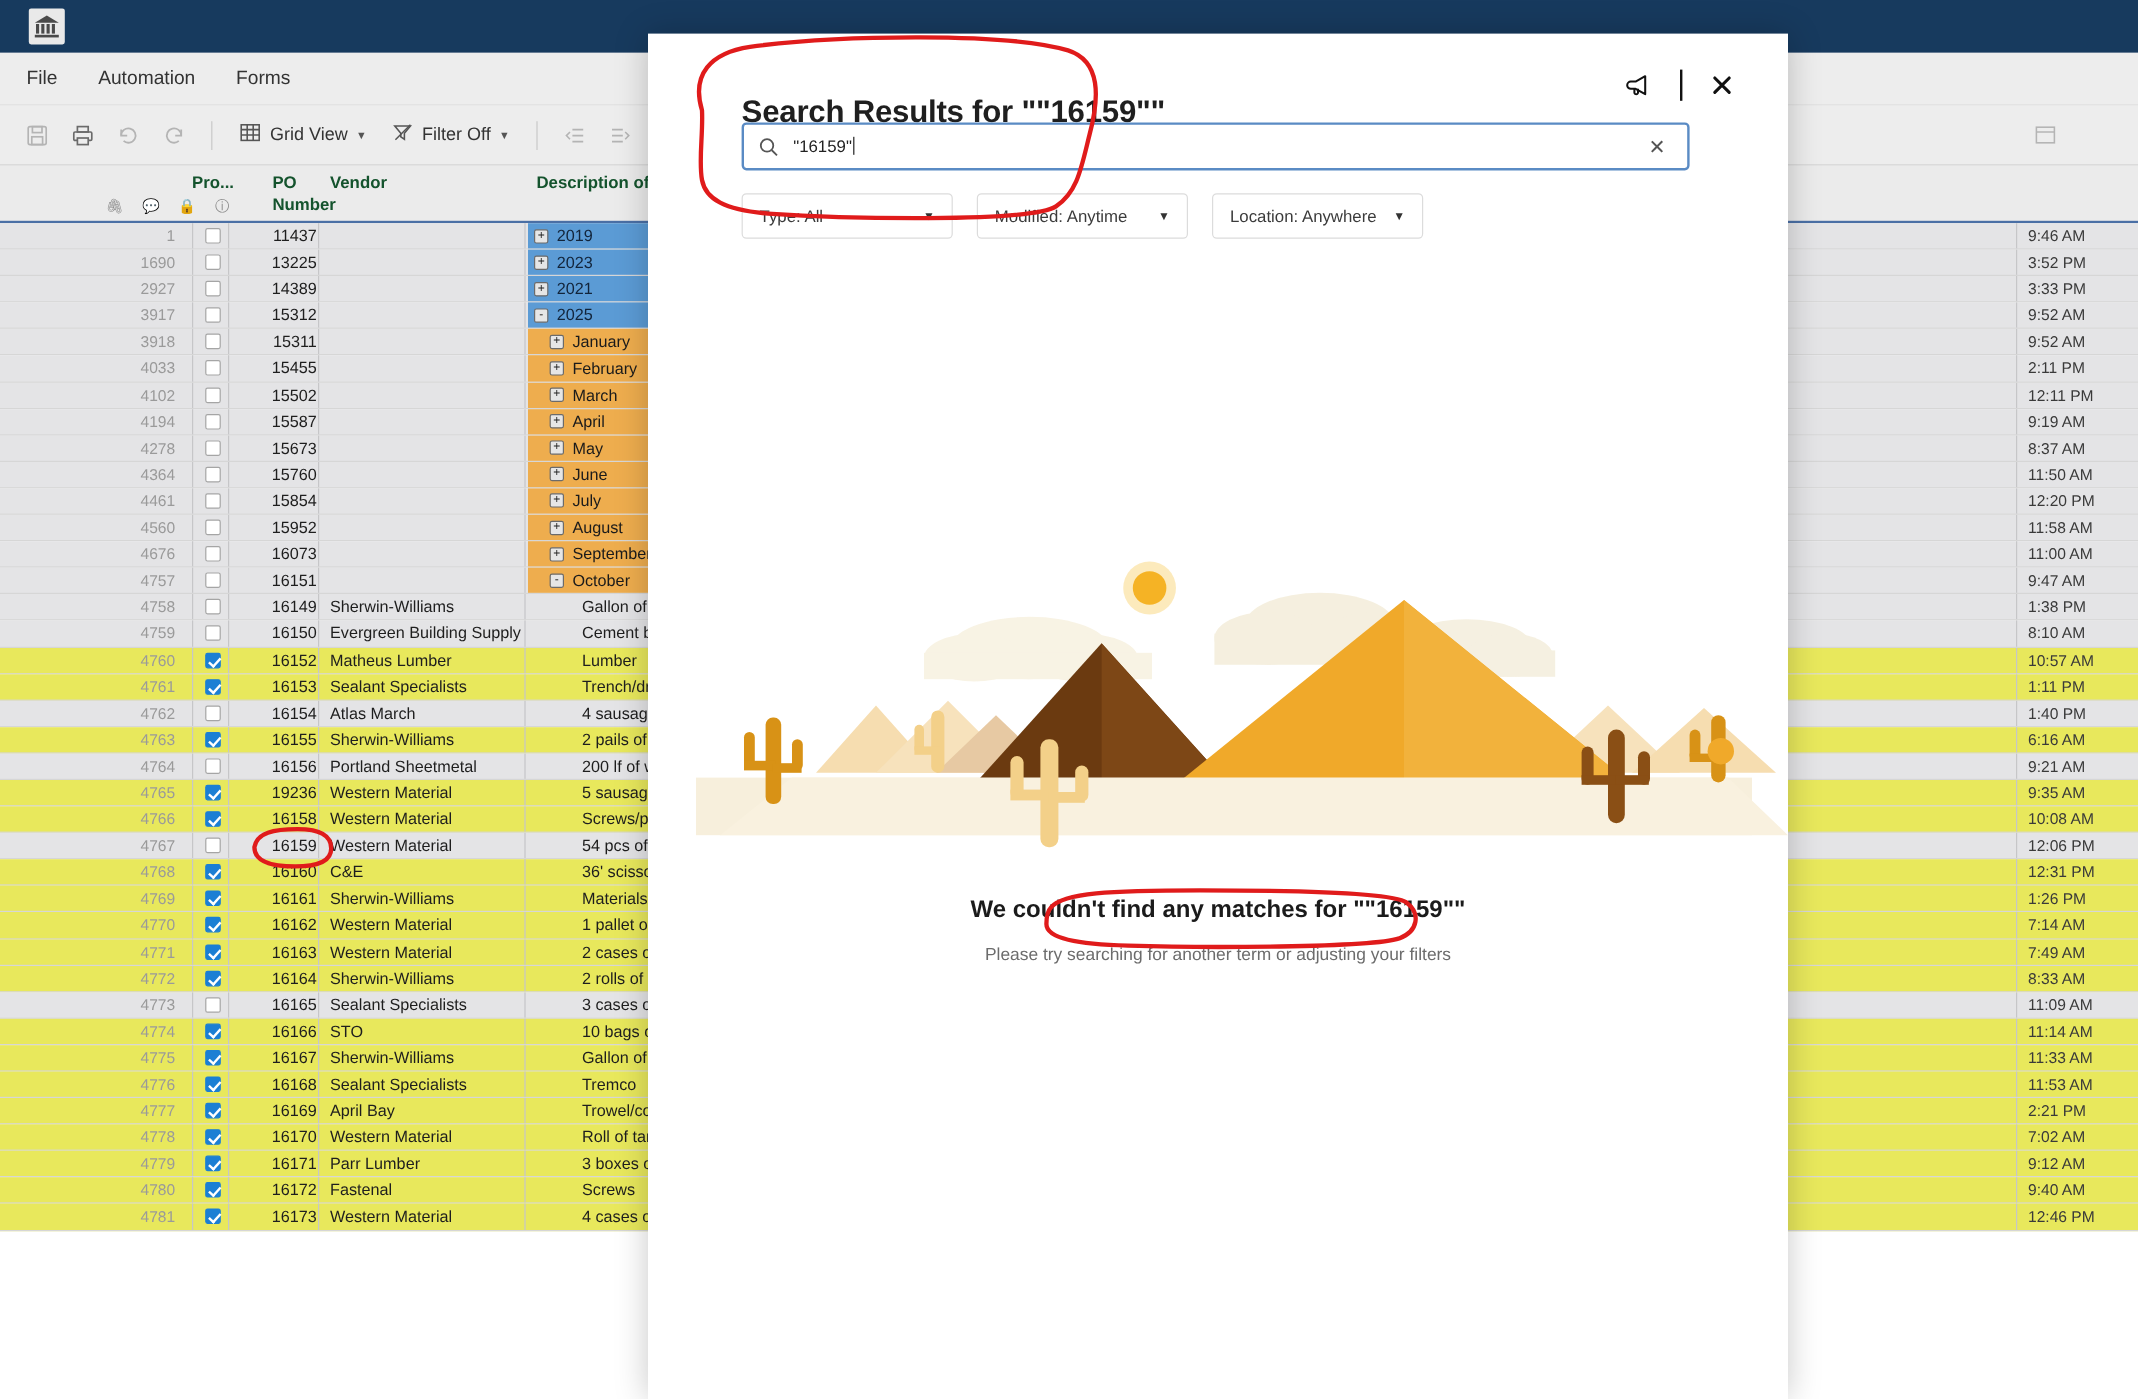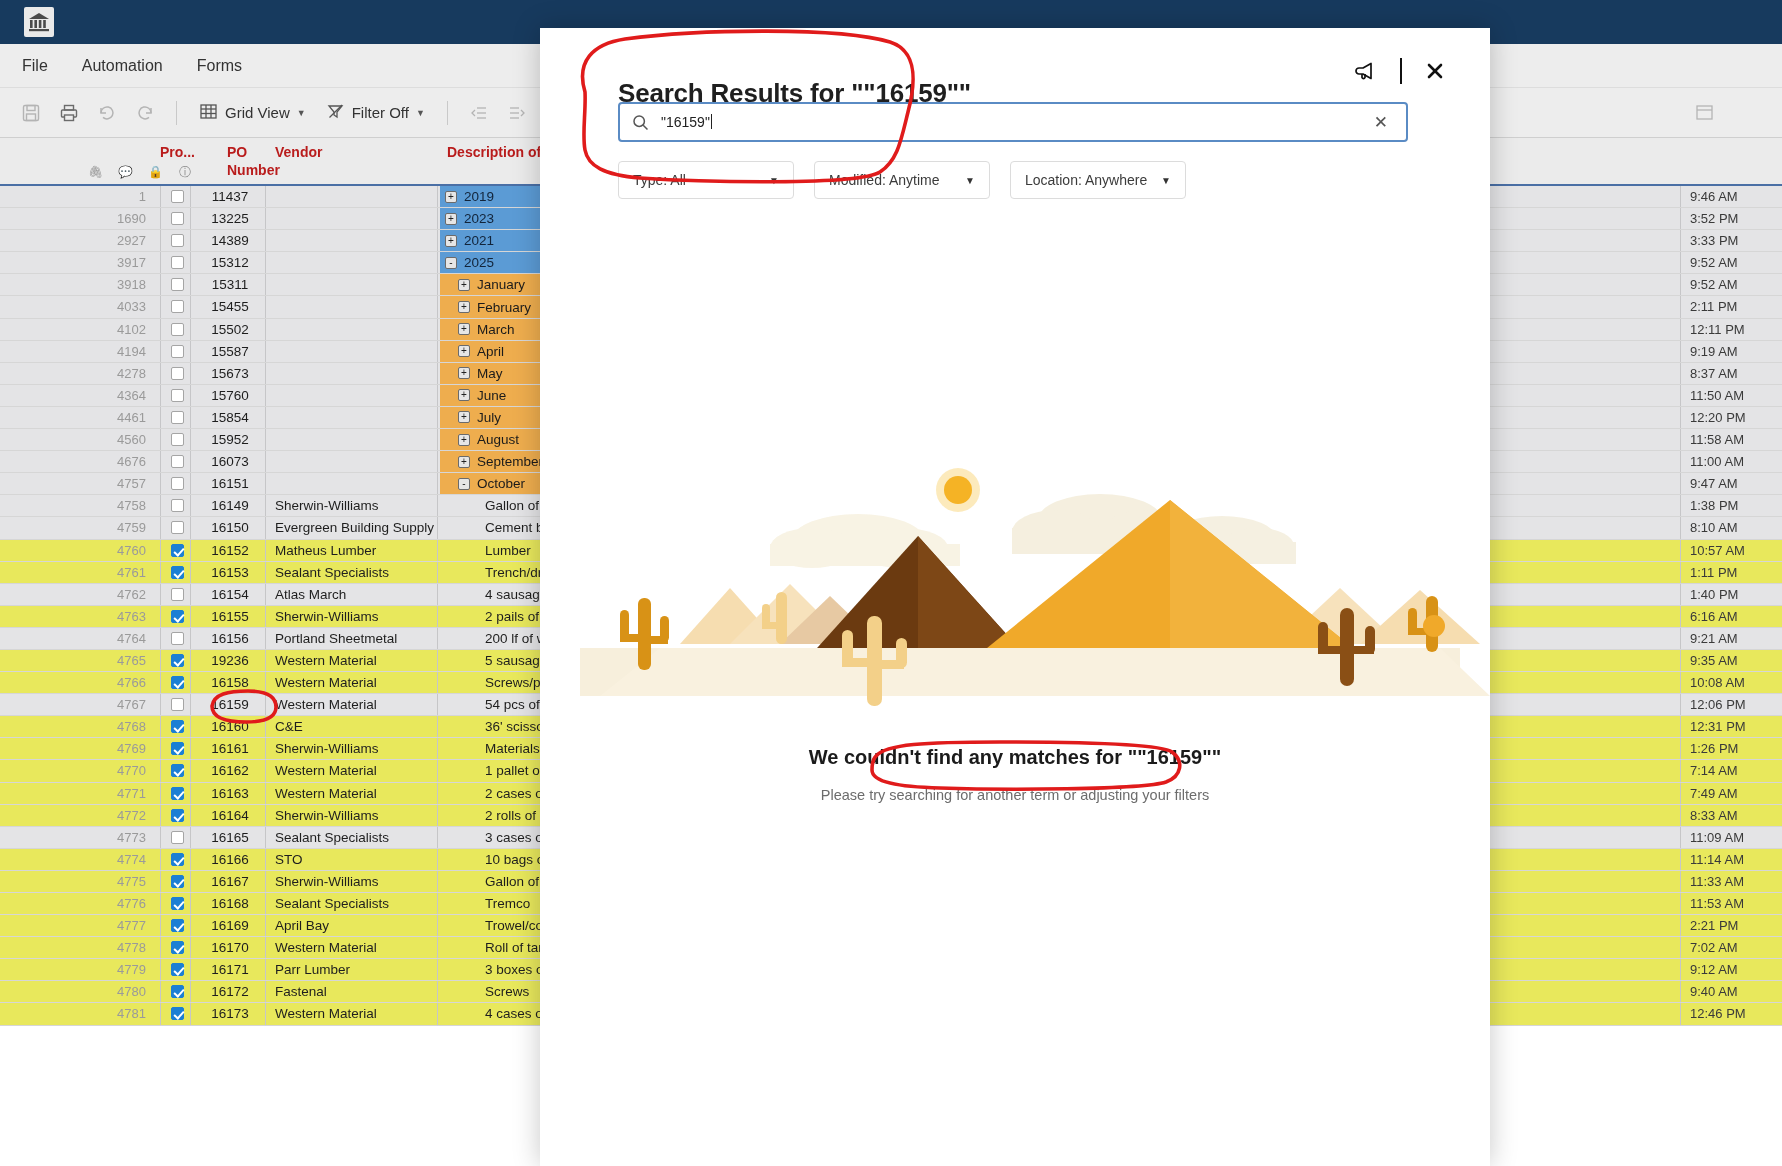--- a/index.html
+++ b/index.html
@@ -49,21 +49,21 @@
     font-size: 15px; color: #9a9a9a; display: flex; align-items: center; gap: 8px;
     padding: 0 10px;
   }
 
   
   .grid-head {
     position: absolute; top: 138px; left: 0; width: 1782px; height: 48px;
     background: #ebebeb; border-bottom: 2px solid #4a6fa5;
   }
   .grid-head .hcell {
-    position: absolute; top: 6px; font-size: 14px; font-weight: bold; color: #b91c1c;
+    position: absolute; top: 6px; font-size: 14px; font-weight: bold; color: #14532d;
     line-height: 1.25;
   }
   .grid-head .hicons {
     position: absolute; left: 88px; top: 26px; font-size: 12px; color: #8a8a8a;
     letter-spacing: 6px;
   }
   .grid-body { position: absolute; top: 186px; left: 0; width: 1782px; height: 980px; }
   .row {
     position: relative; height: 22.1px; width: 1782px;
     border-bottom: 1px solid #d6d6d6; background: #e4e4e6;
@@ -82,21 +82,21 @@
     border: 1px solid #a5a5a5; background: #fff; border-radius: 2px;
   }
   .row .chk.on {
     background: #1b7fd4; border-color: #1b7fd4;
   }
   .row .chk.on:after {
     content: ""; position: absolute; left: 3.5px; top: 1px; width: 4px; height: 8px;
     border: solid #fff; border-width: 0 2px 2px 0; transform: rotate(42deg);
   }
   .row .po {
-    position: absolute; left: 196px; width: 68px; text-align: center; top: 3px;
+    position: absolute; left: 196px; width: 68px; text-align: right; top: 3px;
   }
   .row .vendor { position: absolute; left: 275px; top: 3px; }
   .row .desc { position: absolute; left: 485px; top: 3px; white-space: nowrap; }
   .row .time {
     position: absolute; left: 1690px; top: 3px; color: #3a3a3a; font-size: 13px;
   }
   .row .tree {
     position: absolute; left: 440px; top: 0; height: 100%;
     display: flex; align-items: center; gap: 7px; padding-left: 5px;
     font-size: 13.5px; color: #1b1b1b;

